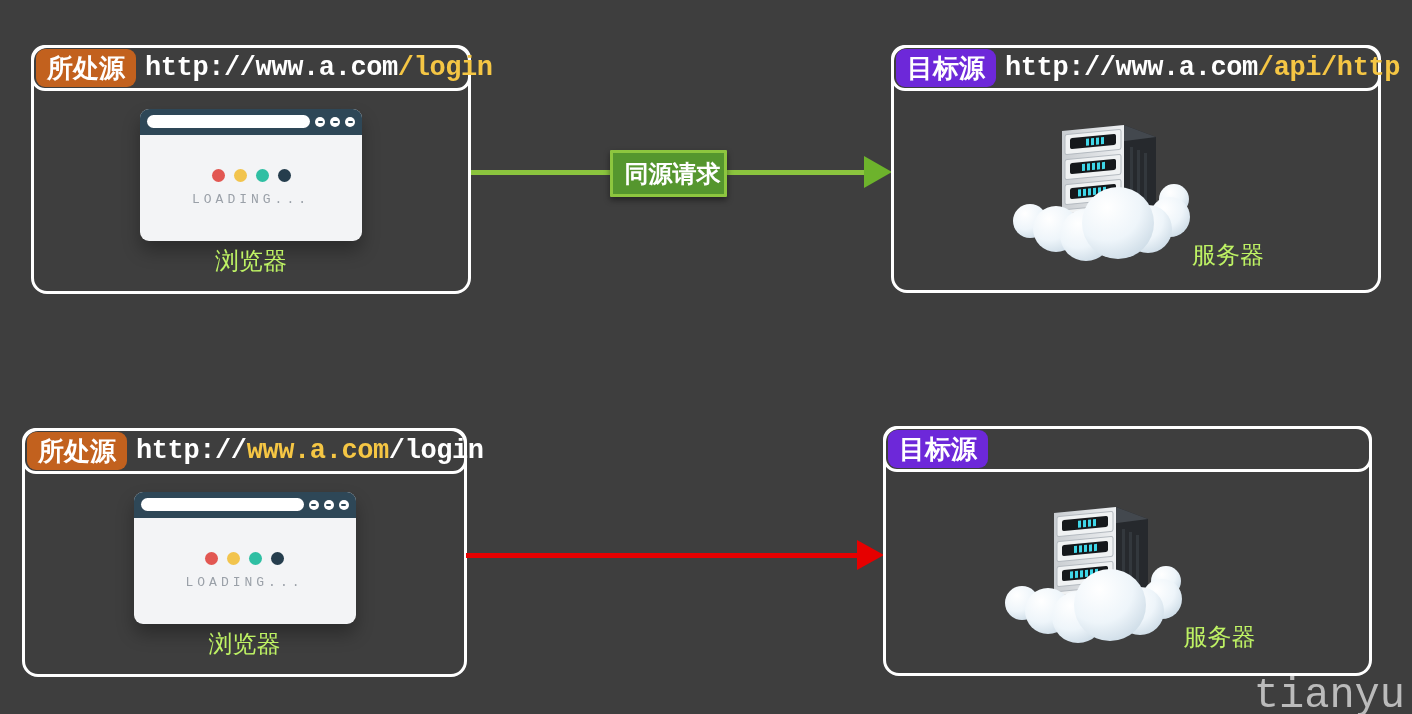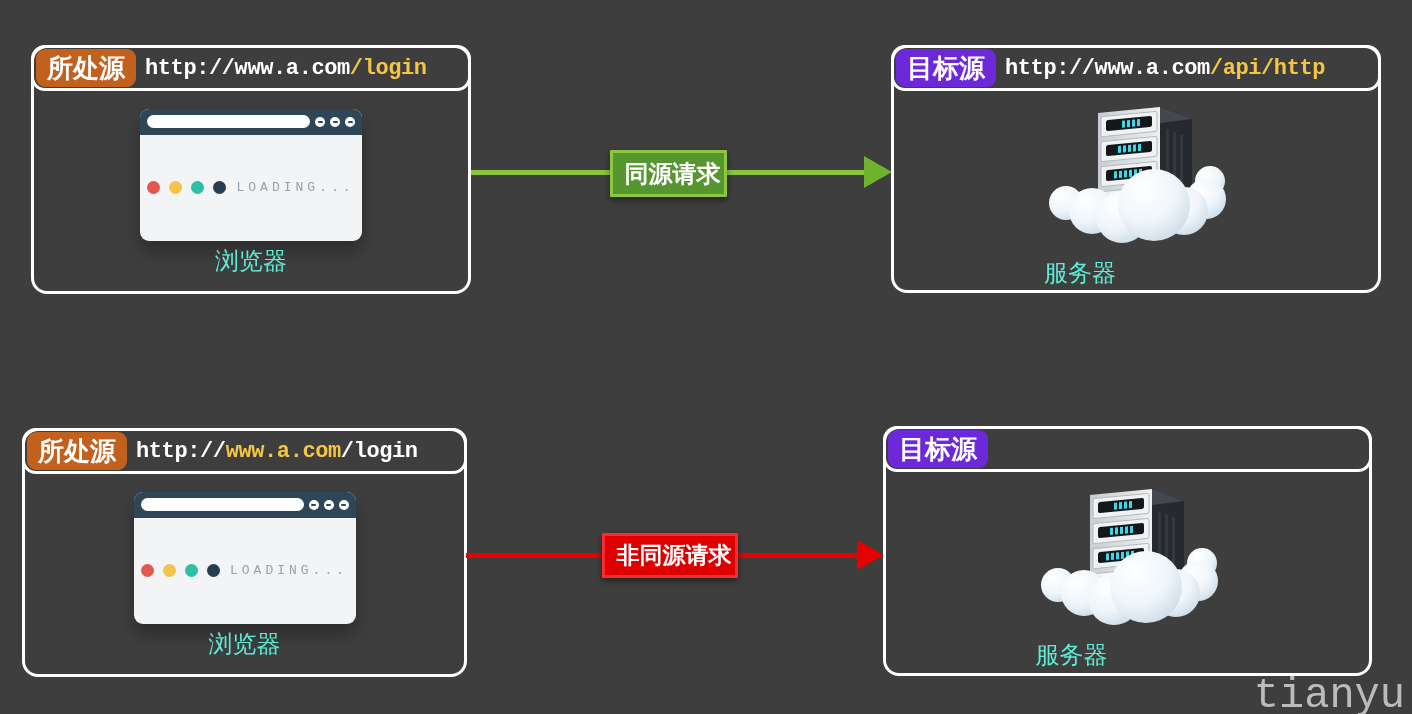--- a/index.html
+++ b/index.html
@@ -17,47 +17,47 @@
     border:3px solid #fff; border-radius:14px;
     display:flex; align-items:center; white-space:nowrap;
   }
   .badge {
     margin-left:2px; height:38px; padding:0 11px;
     display:flex; align-items:center; border-radius:9px;
     color:#fff; font-weight:bold; font-size:26px; flex:0 0 auto;
   }
   .badge-orange { background:#c2611e; }
   .badge-blue   { background:#6d28d9; }
-  .url { margin-left:9px; font-weight:bold; font-size:22px; letter-spacing:-0.4px; }
+  .url { margin-left:9px; font-weight:bold; font-size:27px; letter-spacing:-0.4px; }
   .part-white  { color:#ffffff; }
   .part-yellow { color:#f5c644; }
 
   .panel-body {
     position:absolute; top:46px; left:0; right:0; bottom:0;
     display:flex; flex-direction:column; align-items:center; justify-content:center;
   }
-  .device-label { color:#5eead4; font-size:24px; margin-top:4px; }
+  .device-label { color:#bef264; font-size:24px; margin-top:4px; }
 
   
   .browser {
     width:222px; height:132px; background:#f3f4f6; border-radius:9px;
     box-shadow:0 10px 18px rgba(0,0,0,0.30); overflow:hidden; flex:0 0 auto;
   }
   .browser-bar {
     height:26px; background:#2e4757; display:flex; align-items:center;
     padding:0 7px; gap:5px;
   }
   .browser-addr { flex:1; height:13px; background:#ffffff; border-radius:7px; }
   .browser-btn {
     width:10px; height:10px; border-radius:50%; background:#ffffff;
     display:flex; align-items:center; justify-content:center; flex:0 0 auto;
   }
   .browser-btn::after { content:""; width:5px; height:2px; background:#2e4757; border-radius:1px; }
   .browser-content {
-    height:106px; display:flex; flex-direction:row;
+    height:106px; display:flex; flex-direction:column;
     align-items:center; justify-content:center; gap:10px;
   }
   .dots { display:flex; gap:9px; }
   .dot { width:13px; height:13px; border-radius:50%; }
   .loading { font-size:13px; letter-spacing:4px; color:#9aa0a8; }
 
   
   .arrow-line { position:absolute; height:5px; }
   .arrow-head { position:absolute; width:0; height:0; }
   .arrow-label {
@@ -78,21 +78,21 @@
                  border-left:27px solid #e60000; }
   #red-label   { left:602px; top:533px; width:136px; height:45px;
                  background:#de0000; border:3px solid #fb2b2b; font-size:23px; }
 
   
   .watermark {
     position:absolute; right:7px; bottom:-6px; z-index:5;
     font-size:42px; color:#c6c6c6; opacity:0.92;
   }
 
-  .server-wrap { display:flex; flex-direction:column; align-items:flex-start; }
+  .server-wrap { display:flex; align-items:flex-end; }
 </style>
 </head>
 <body>
 
 <svg width="0" height="0" style="position:absolute" aria-hidden="true">
   <defs>
     <radialGradient id="cloudGrad" cx="35%" cy="28%" r="85%">
       <stop offset="0%" stop-color="#ffffff"></stop>
       <stop offset="55%" stop-color="#eef5fa"></stop>
       <stop offset="100%" stop-color="#c7d7e3"></stop>
@@ -231,21 +231,20 @@
             </div>
           <div class="loading">LOADING...</div>
         </div>
       </div>
       <div class="device-label">浏览器</div>
     </div>
   </div>
 
   <div class="arrow-line" id="red-line"></div>
   <div class="arrow-head" id="red-head"></div>
-  <div class="arrow-label" id="red-label">非同源请求</div>
 
   <div class="panel" style="left:883px; top:426px; width:489px; height:250px;">
     <div class="panel-header">
       <div class="badge badge-blue">目标源</div>
     </div>
     <div class="panel-body">
       <div class="server-wrap">
         <svg width="184" height="158" viewBox="0 0 184 158">
           <g>
             <polygon points="116,12 148,24 148,108 116,120" fill="#26292d"></polygon>

